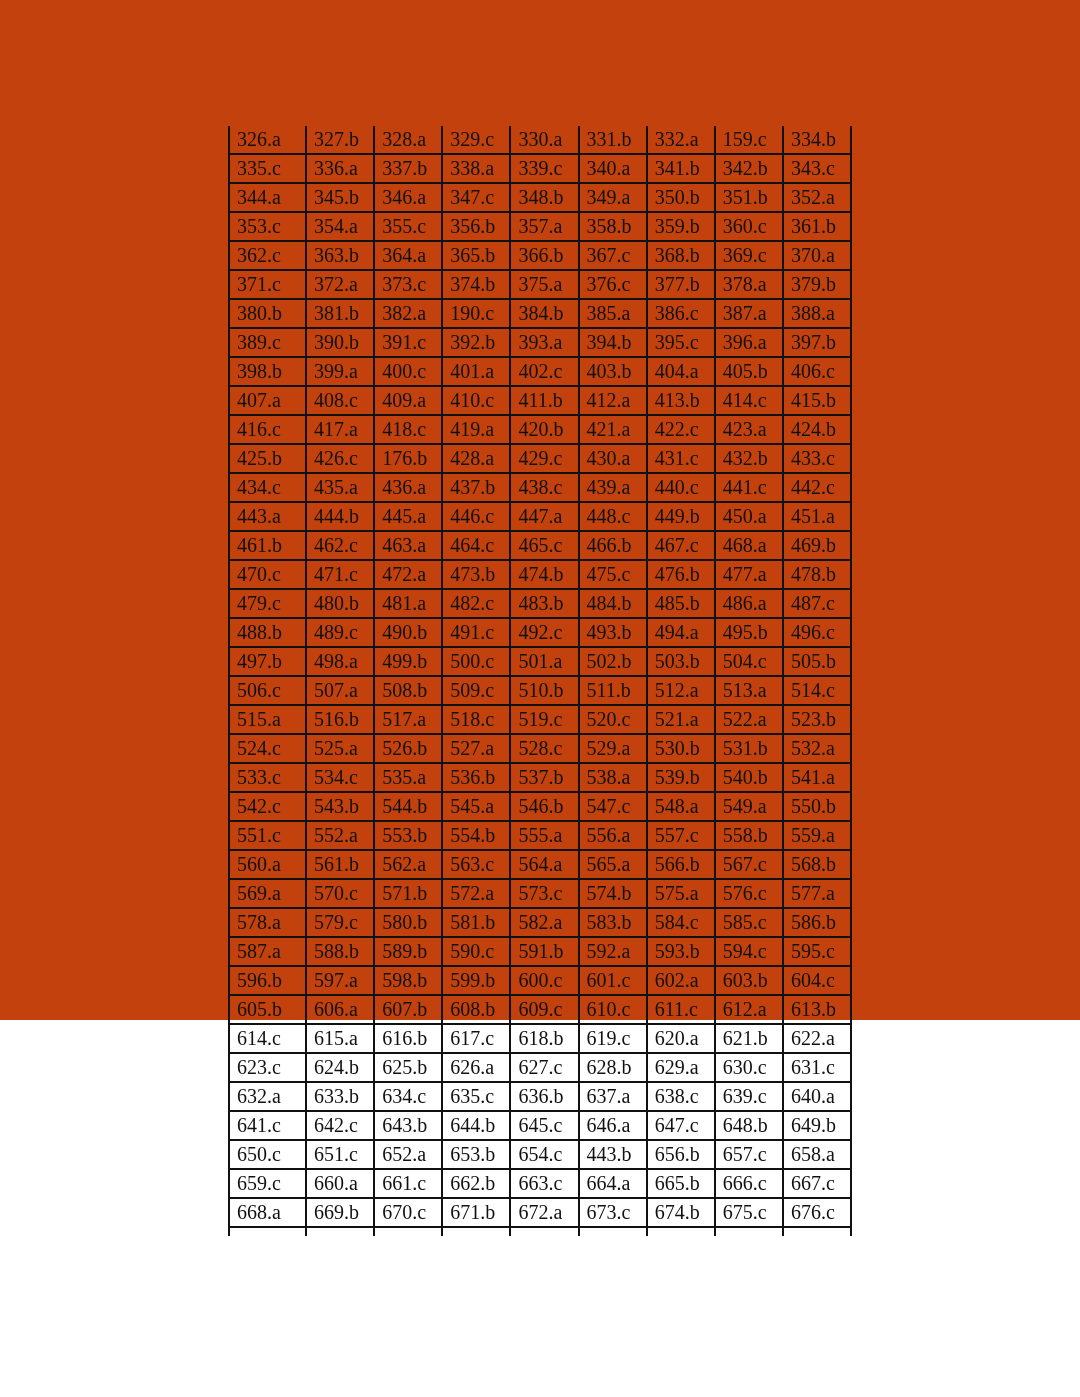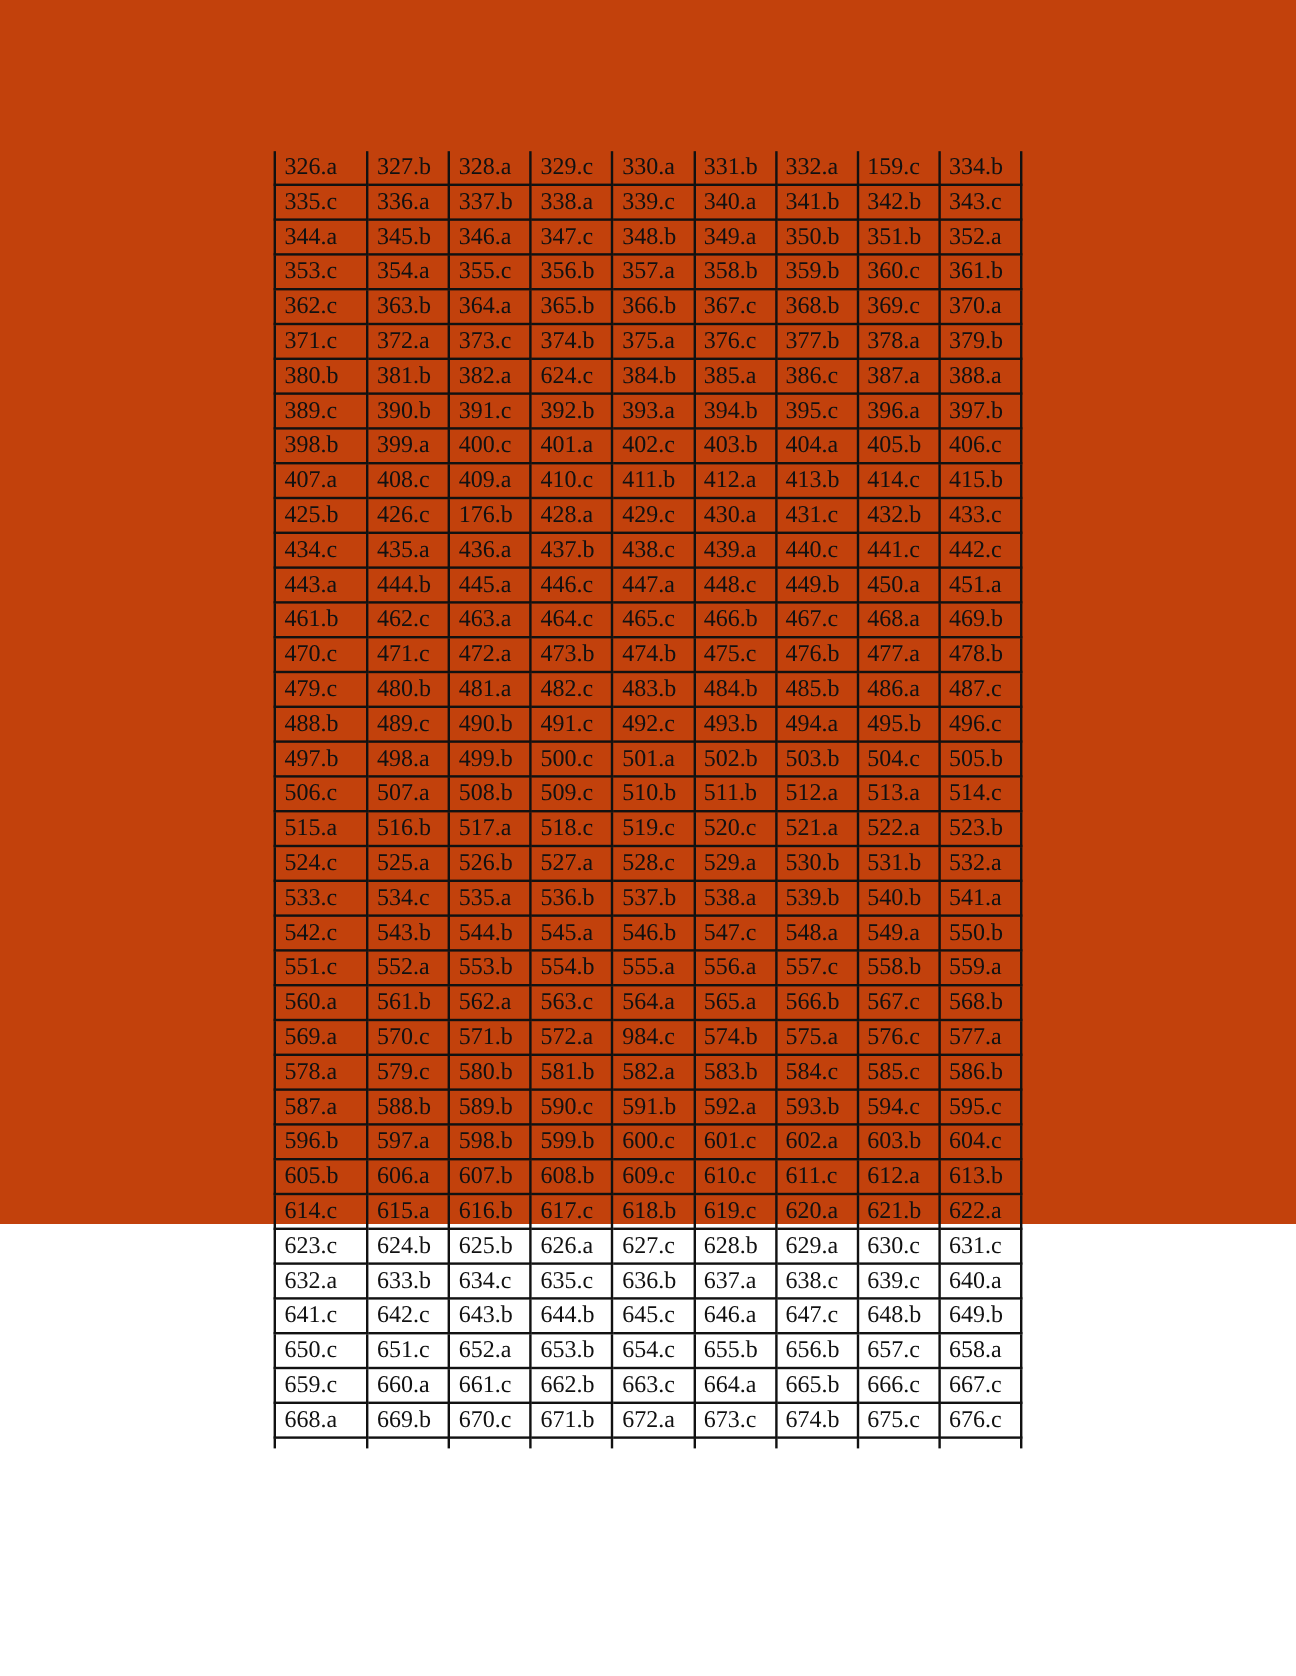--- a/index.html
+++ b/index.html
@@ -109,21 +109,21 @@
             <td>375.a</td>
             <td>376.c</td>
             <td>377.b</td>
             <td>378.a</td>
             <td>379.b</td>
           </tr>
           <tr>
             <td>380.b</td>
             <td>381.b</td>
             <td>382.a</td>
-            <td>624.c</td>
+            <td>190.c</td>
             <td>384.b</td>
             <td>385.a</td>
             <td>386.c</td>
             <td>387.a</td>
             <td>388.a</td>
           </tr>
           <tr>
             <td>389.c</td>
             <td>390.b</td>
             <td>391.c</td>
@@ -150,20 +150,31 @@
             <td>408.c</td>
             <td>409.a</td>
             <td>410.c</td>
             <td>411.b</td>
             <td>412.a</td>
             <td>413.b</td>
             <td>414.c</td>
             <td>415.b</td>
           </tr>
           <tr>
+            <td>416.c</td>
+            <td>417.a</td>
+            <td>418.c</td>
+            <td>419.a</td>
+            <td>420.b</td>
+            <td>421.a</td>
+            <td>422.c</td>
+            <td>423.a</td>
+            <td>424.b</td>
+          </tr>
+          <tr>
             <td>425.b</td>
             <td>426.c</td>
             <td>176.b</td>
             <td>428.a</td>
             <td>429.c</td>
             <td>430.a</td>
             <td>431.c</td>
             <td>432.b</td>
             <td>433.c</td>
           </tr>
@@ -319,21 +330,21 @@
             <td>565.a</td>
             <td>566.b</td>
             <td>567.c</td>
             <td>568.b</td>
           </tr>
           <tr>
             <td>569.a</td>
             <td>570.c</td>
             <td>571.b</td>
             <td>572.a</td>
-            <td>984.c</td>
+            <td>573.c</td>
             <td>574.b</td>
             <td>575.a</td>
             <td>576.c</td>
             <td>577.a</td>
           </tr>
           <tr>
             <td>578.a</td>
             <td>579.c</td>
             <td>580.b</td>
             <td>581.b</td>
@@ -419,21 +430,21 @@
             <td>647.c</td>
             <td>648.b</td>
             <td>649.b</td>
           </tr>
           <tr>
             <td>650.c</td>
             <td>651.c</td>
             <td>652.a</td>
             <td>653.b</td>
             <td>654.c</td>
-            <td>655.b</td>
+            <td>443.b</td>
             <td>656.b</td>
             <td>657.c</td>
             <td>658.a</td>
           </tr>
           <tr>
             <td>659.c</td>
             <td>660.a</td>
             <td>661.c</td>
             <td>662.b</td>
             <td>663.c</td>

